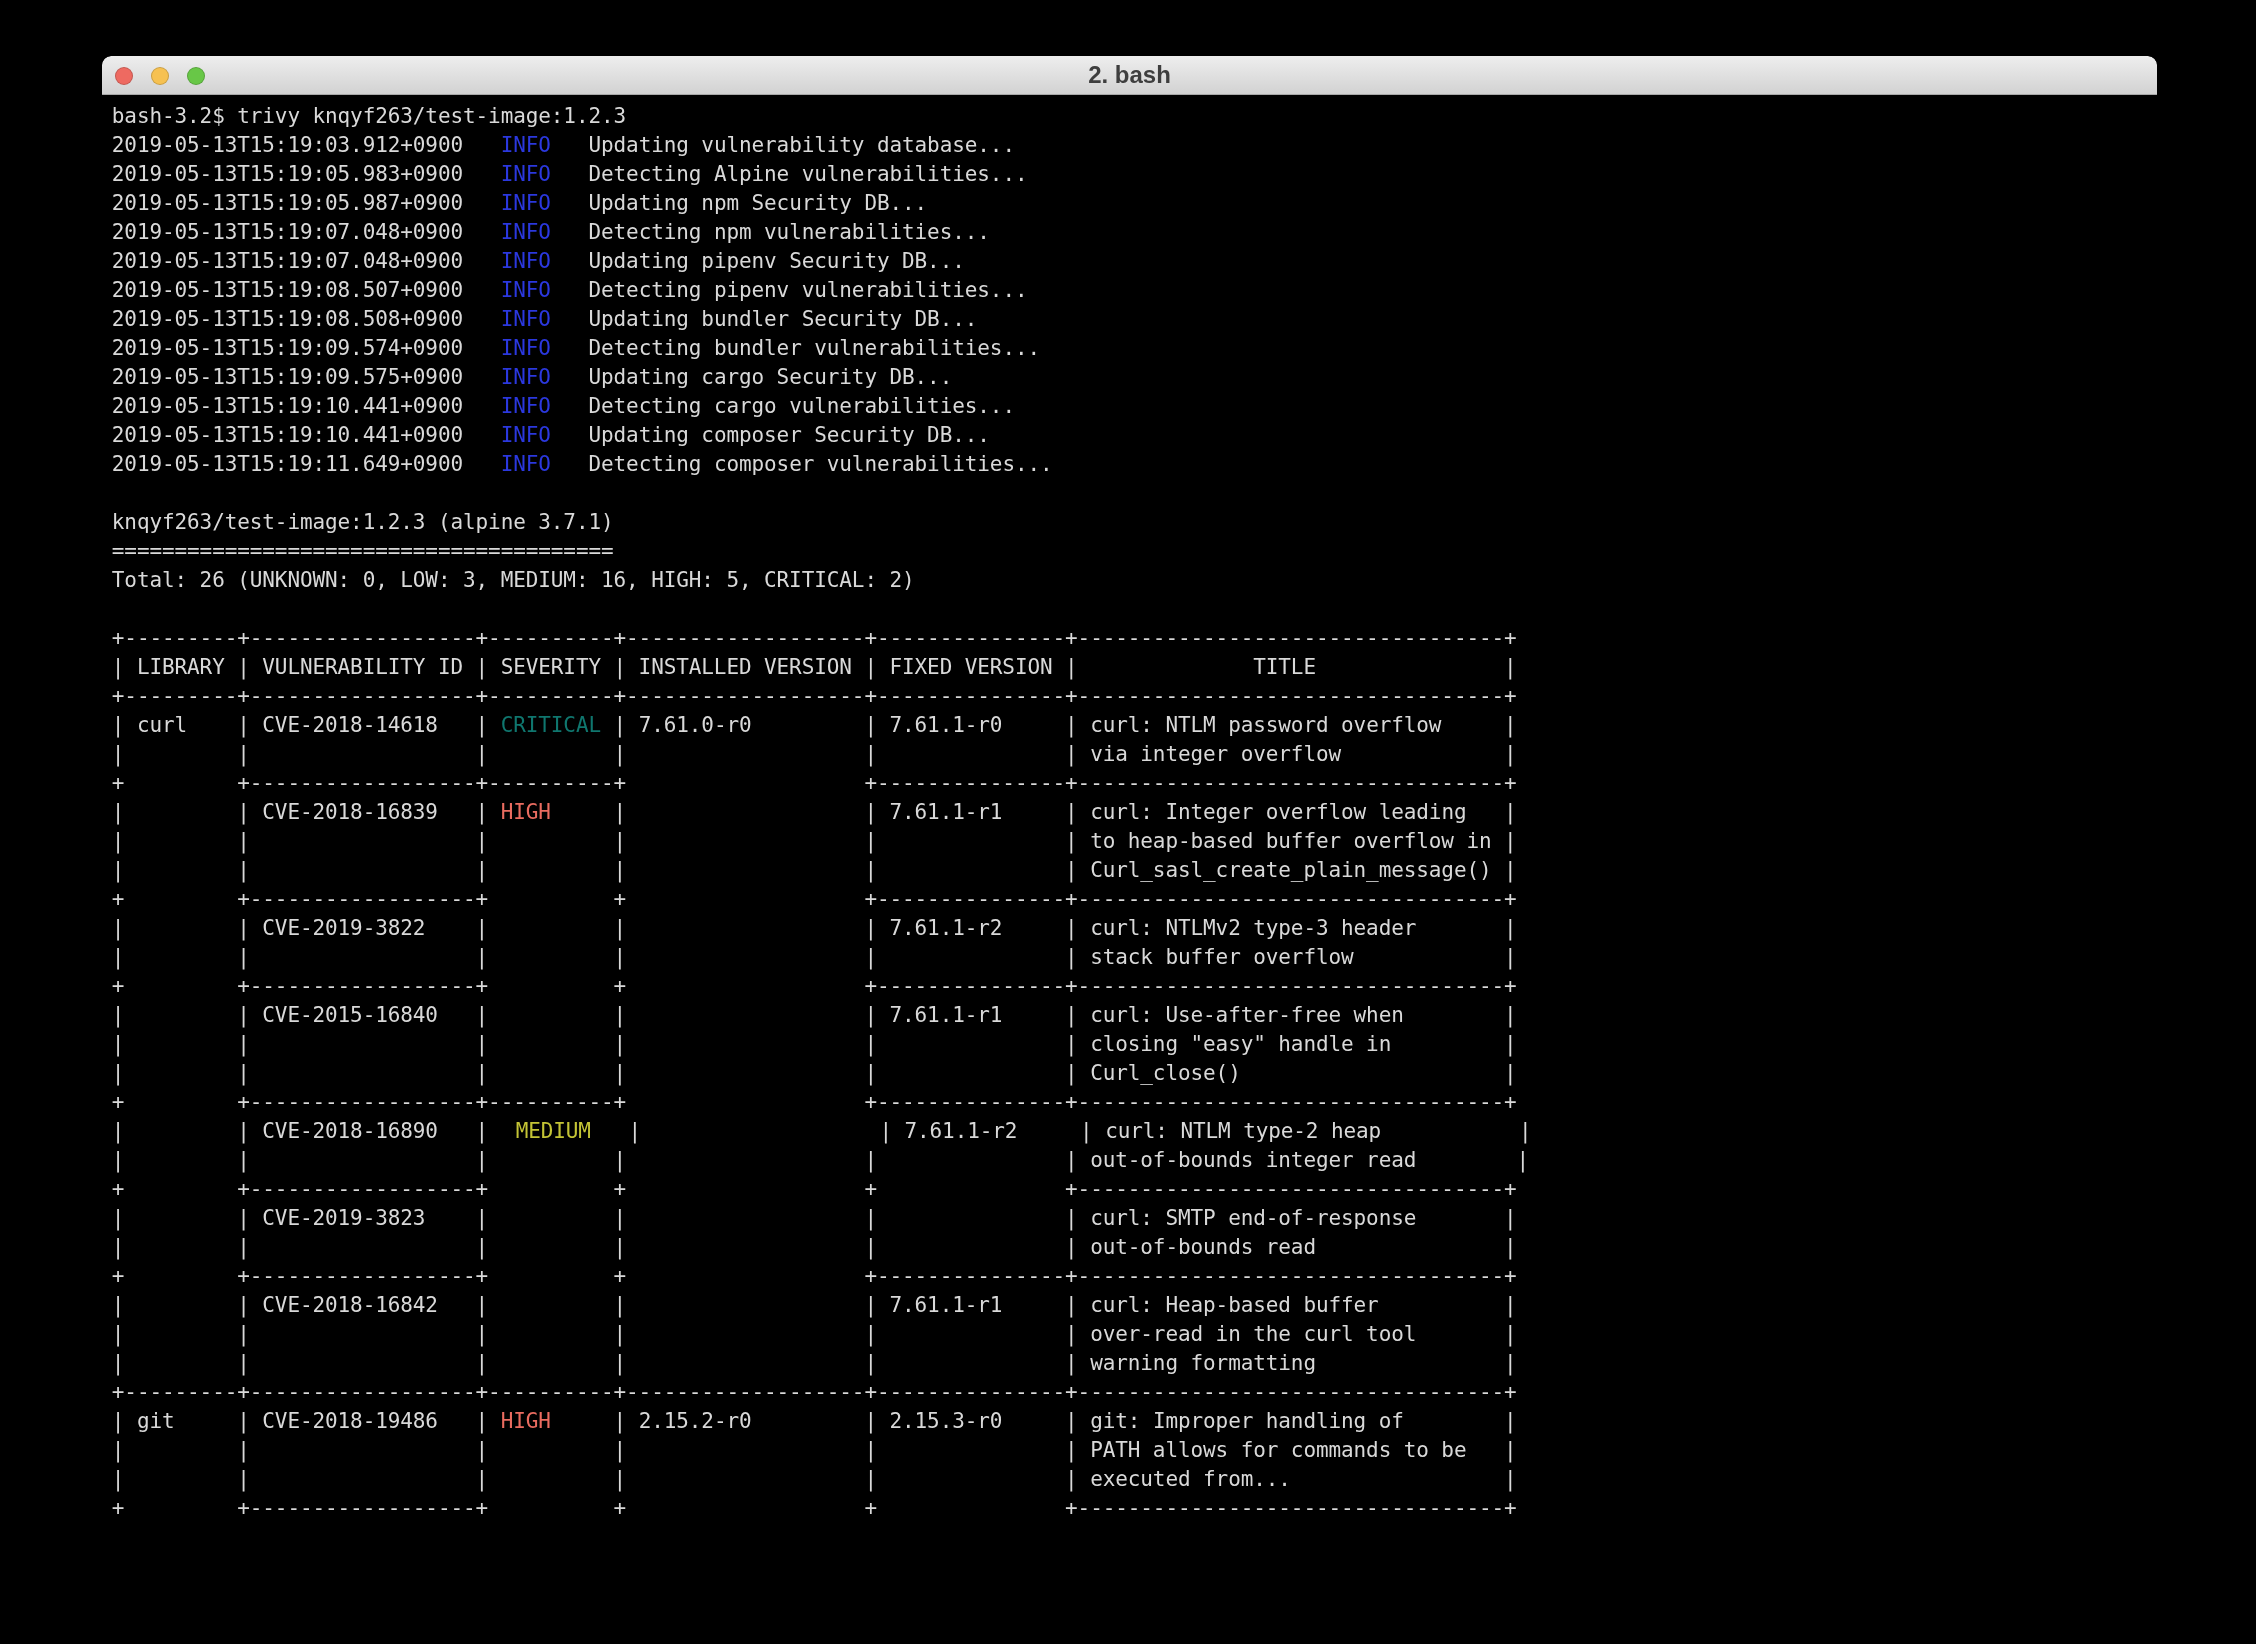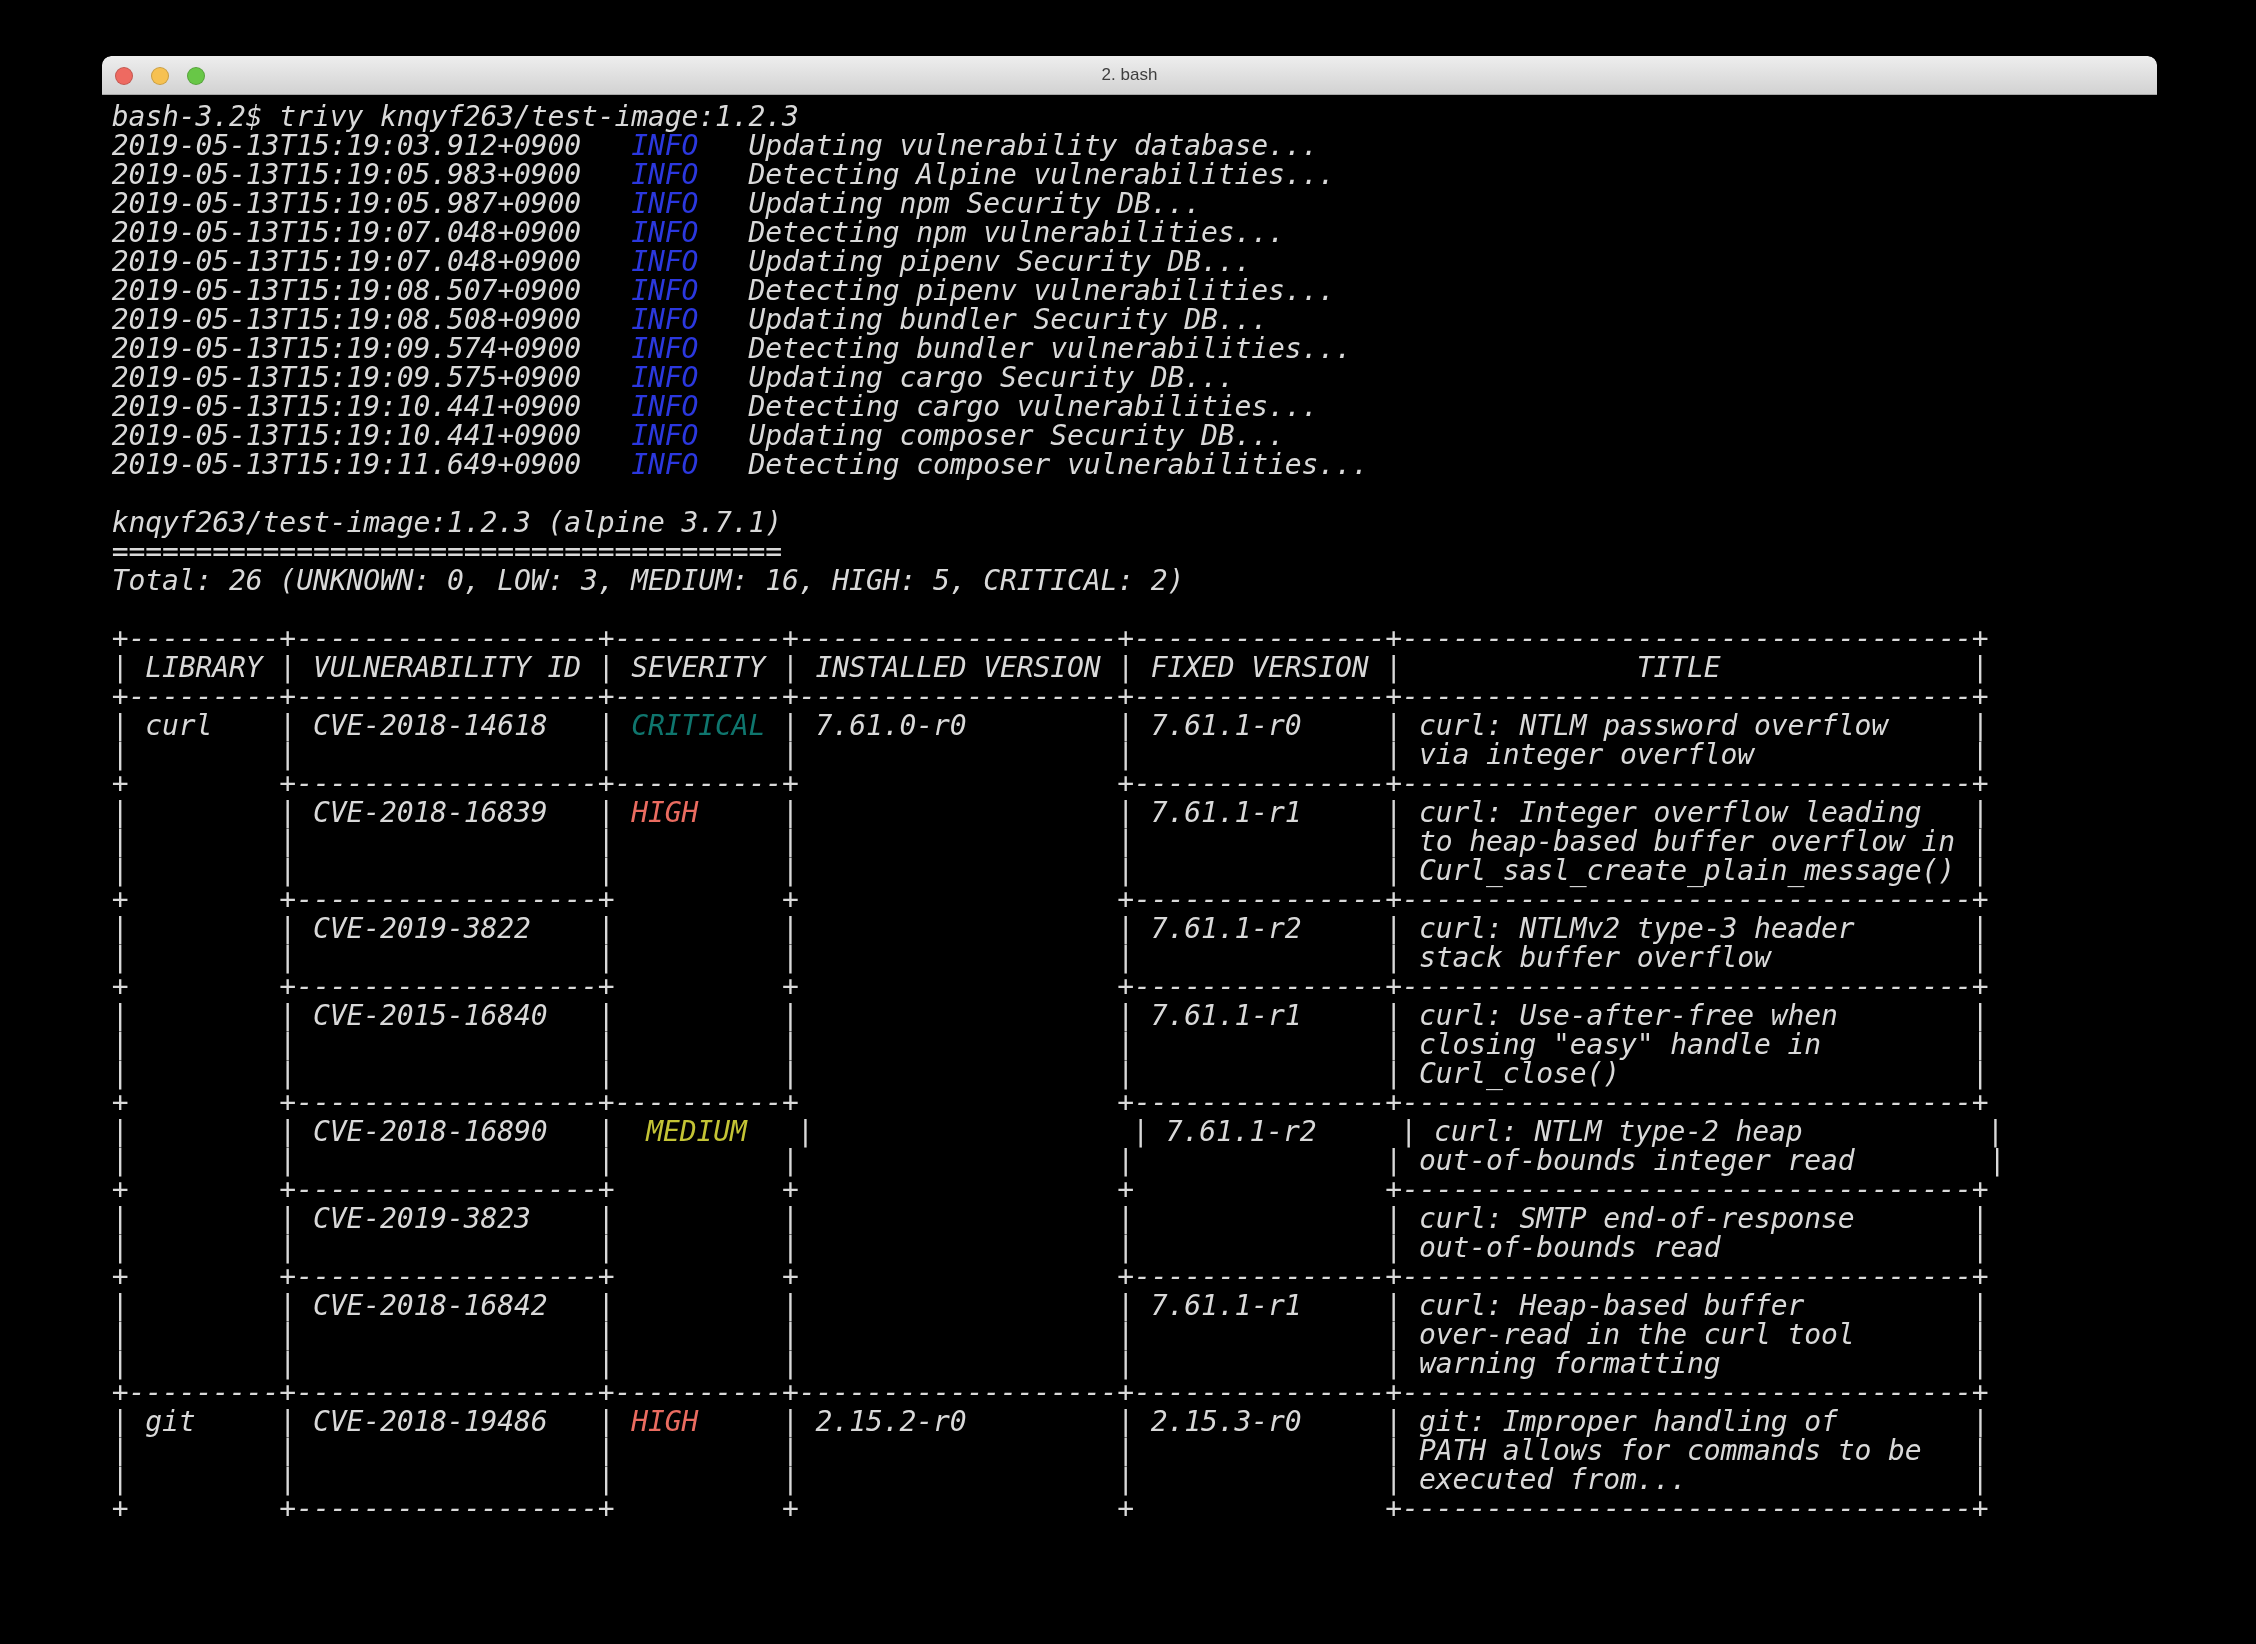--- a/index.html
+++ b/index.html
@@ -12,31 +12,30 @@
   #titlebar {
     position: relative; height: 39px;
     background: linear-gradient(#eeeeee, #d2d2d2);
     border-bottom: 0.9px solid #a8a8a8;
     border-radius: 9px 9px 0 0;
   }
   .lights { position: absolute; left: 13.4px; top: 10.7px; display: flex; gap: 18px; }
   .light  { width: 18px; height: 18px; border-radius: 50%; border: 0.9px solid rgba(0,0,0,.18); }
   #title  {
     text-align: center; line-height: 38px;
-    font-family: "Liberation Sans", sans-serif; font-size: 17px; font-weight: 400;
+    font-family: "Liberation Sans", sans-serif; font-size: 24px; font-weight: 700;
     color: #3e3e3e;
   }
   #screen {
     position: absolute; left: 0; top: 39px; right: 0; bottom: 0;
     padding: 7.1px 9.8px;
     font-family: "DejaVu Sans Mono", monospace;
-    font-size: 28px; line-height: 29px;
+    font-size: 21px; line-height: 29px;
     color: #d9d9d9;
     letter-spacing: -0.1px;
-    font-style: italic;
   }
   .tline { white-space: pre; height: 29px; }
 </style>
 </head>
 <body>
 
 <div>
   <div id="window">
     <div id="titlebar">
       <div class="lights">

